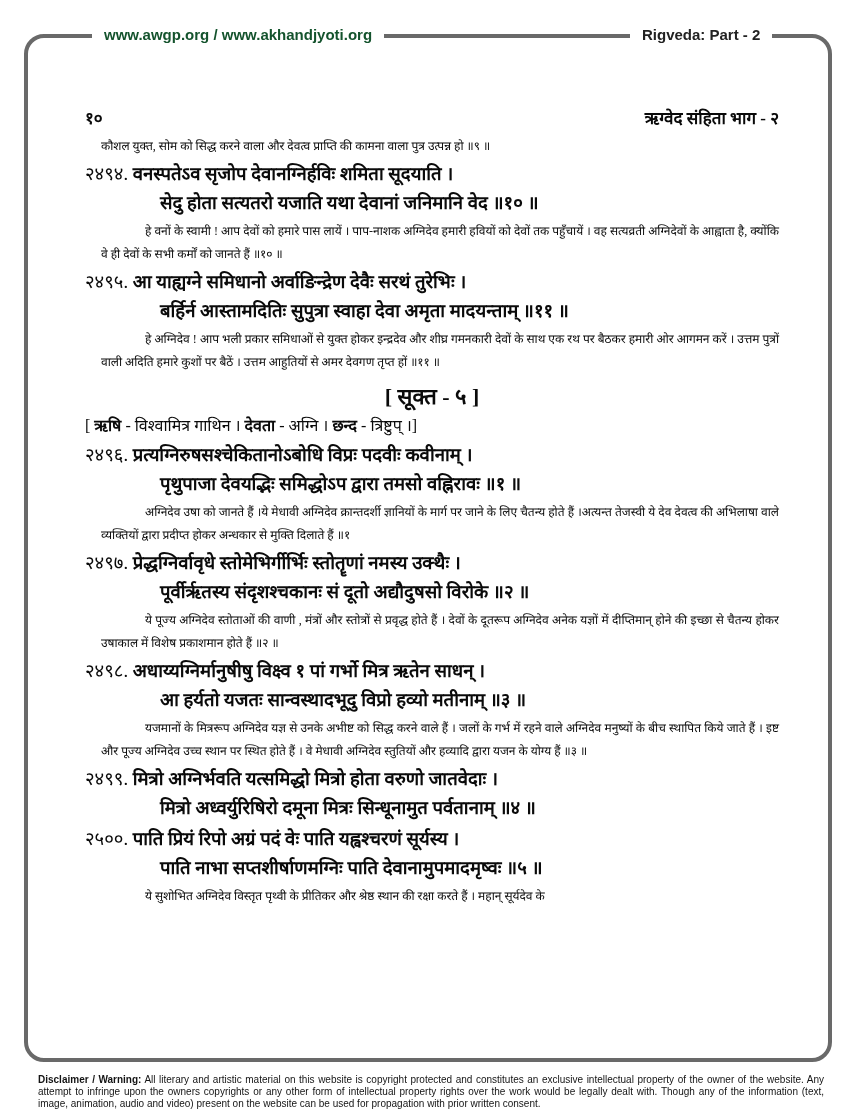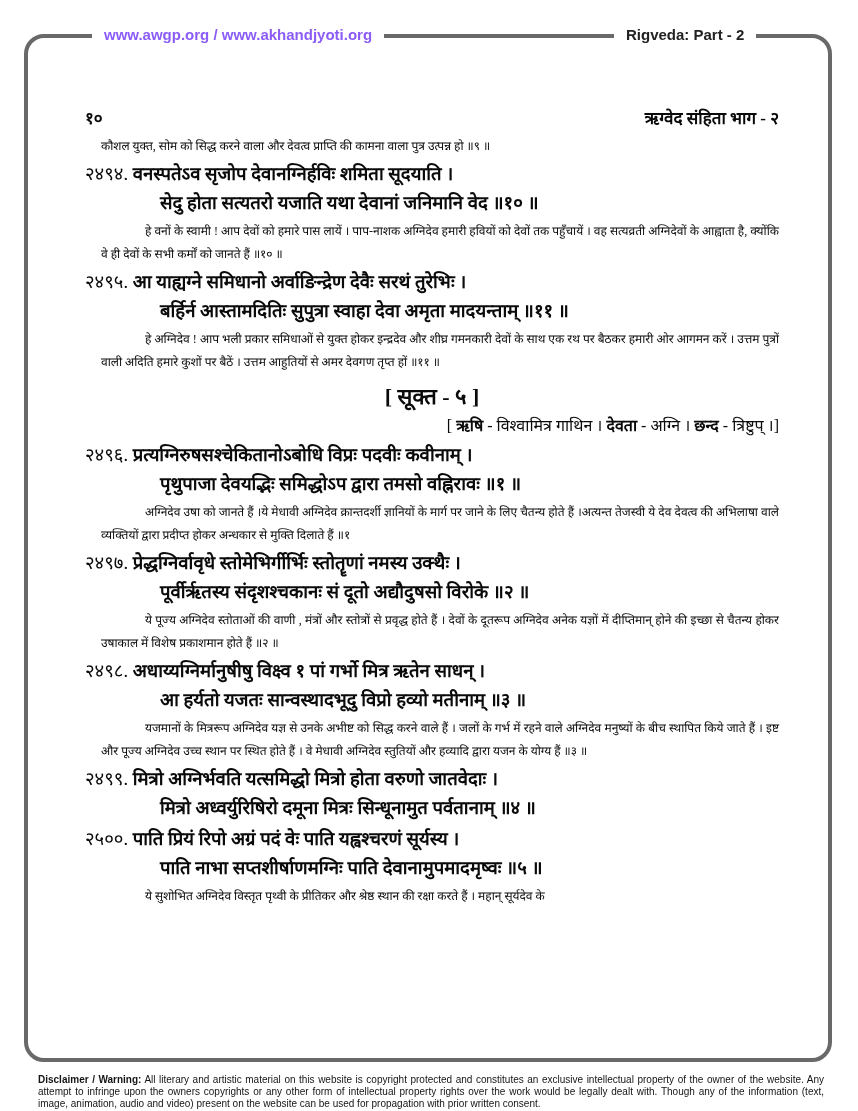--- a/index.html
+++ b/index.html
@@ -12,22 +12,22 @@
   .frame{
     position:absolute;left:24px;top:34px;width:800px;height:1020px;
     border:4px solid #696969;border-radius:20px;background:#fff;
   }
   
   .hdr-label{
     position:absolute;top:25px;background:#ffffff;padding:0 12px;
     font-family:"Liberation Sans","DejaVu Sans",sans-serif;
     font-weight:bold;font-size:15px;line-height:19px;white-space:nowrap;
   }
-  .hdr-left{left:92px;color:#8b5cf6;}
-  .hdr-right{left:614px;color:#222222;}
+  .hdr-left{left:92px;color:#14532d;}
+  .hdr-right{left:630px;color:#222222;}
   
   .content{
     position:absolute;left:85px;top:106px;width:694px;
   }
   .book-header{
     display:flex;justify-content:space-between;align-items:baseline;
     font-weight:bold;font-size:17px;margin:0 0 6px 0;
   }
   .commentary{
     font-size:12px;line-height:23px;margin:2px 0 2px 16px;
@@ -37,21 +37,21 @@
   .verse{
     font-weight:bold;font-size:18.5px;line-height:29px;margin:1px 0 2px 0;
   }
   .verse .vnum{font-weight:normal;}
   .verse .vline2{padding-left:75px;}
   .sukta-heading{
     text-align:center;font-weight:bold;font-size:22px;line-height:30px;
     margin:8px 0 2px 0;
   }
   .rishi-line{
-    text-align:right;font-size:16px;line-height:23px;margin:0 0 4px 0;
+    text-align:left;font-size:16px;line-height:23px;margin:0 0 4px 0;
   }
   .footer{
     position:absolute;left:38px;top:1074px;width:786px;
     font-family:"Liberation Sans","DejaVu Sans",sans-serif;
     font-size:10px;line-height:12px;color:#141414;text-align:justify;
   }
 </style>
 </head>
 <body>
 

